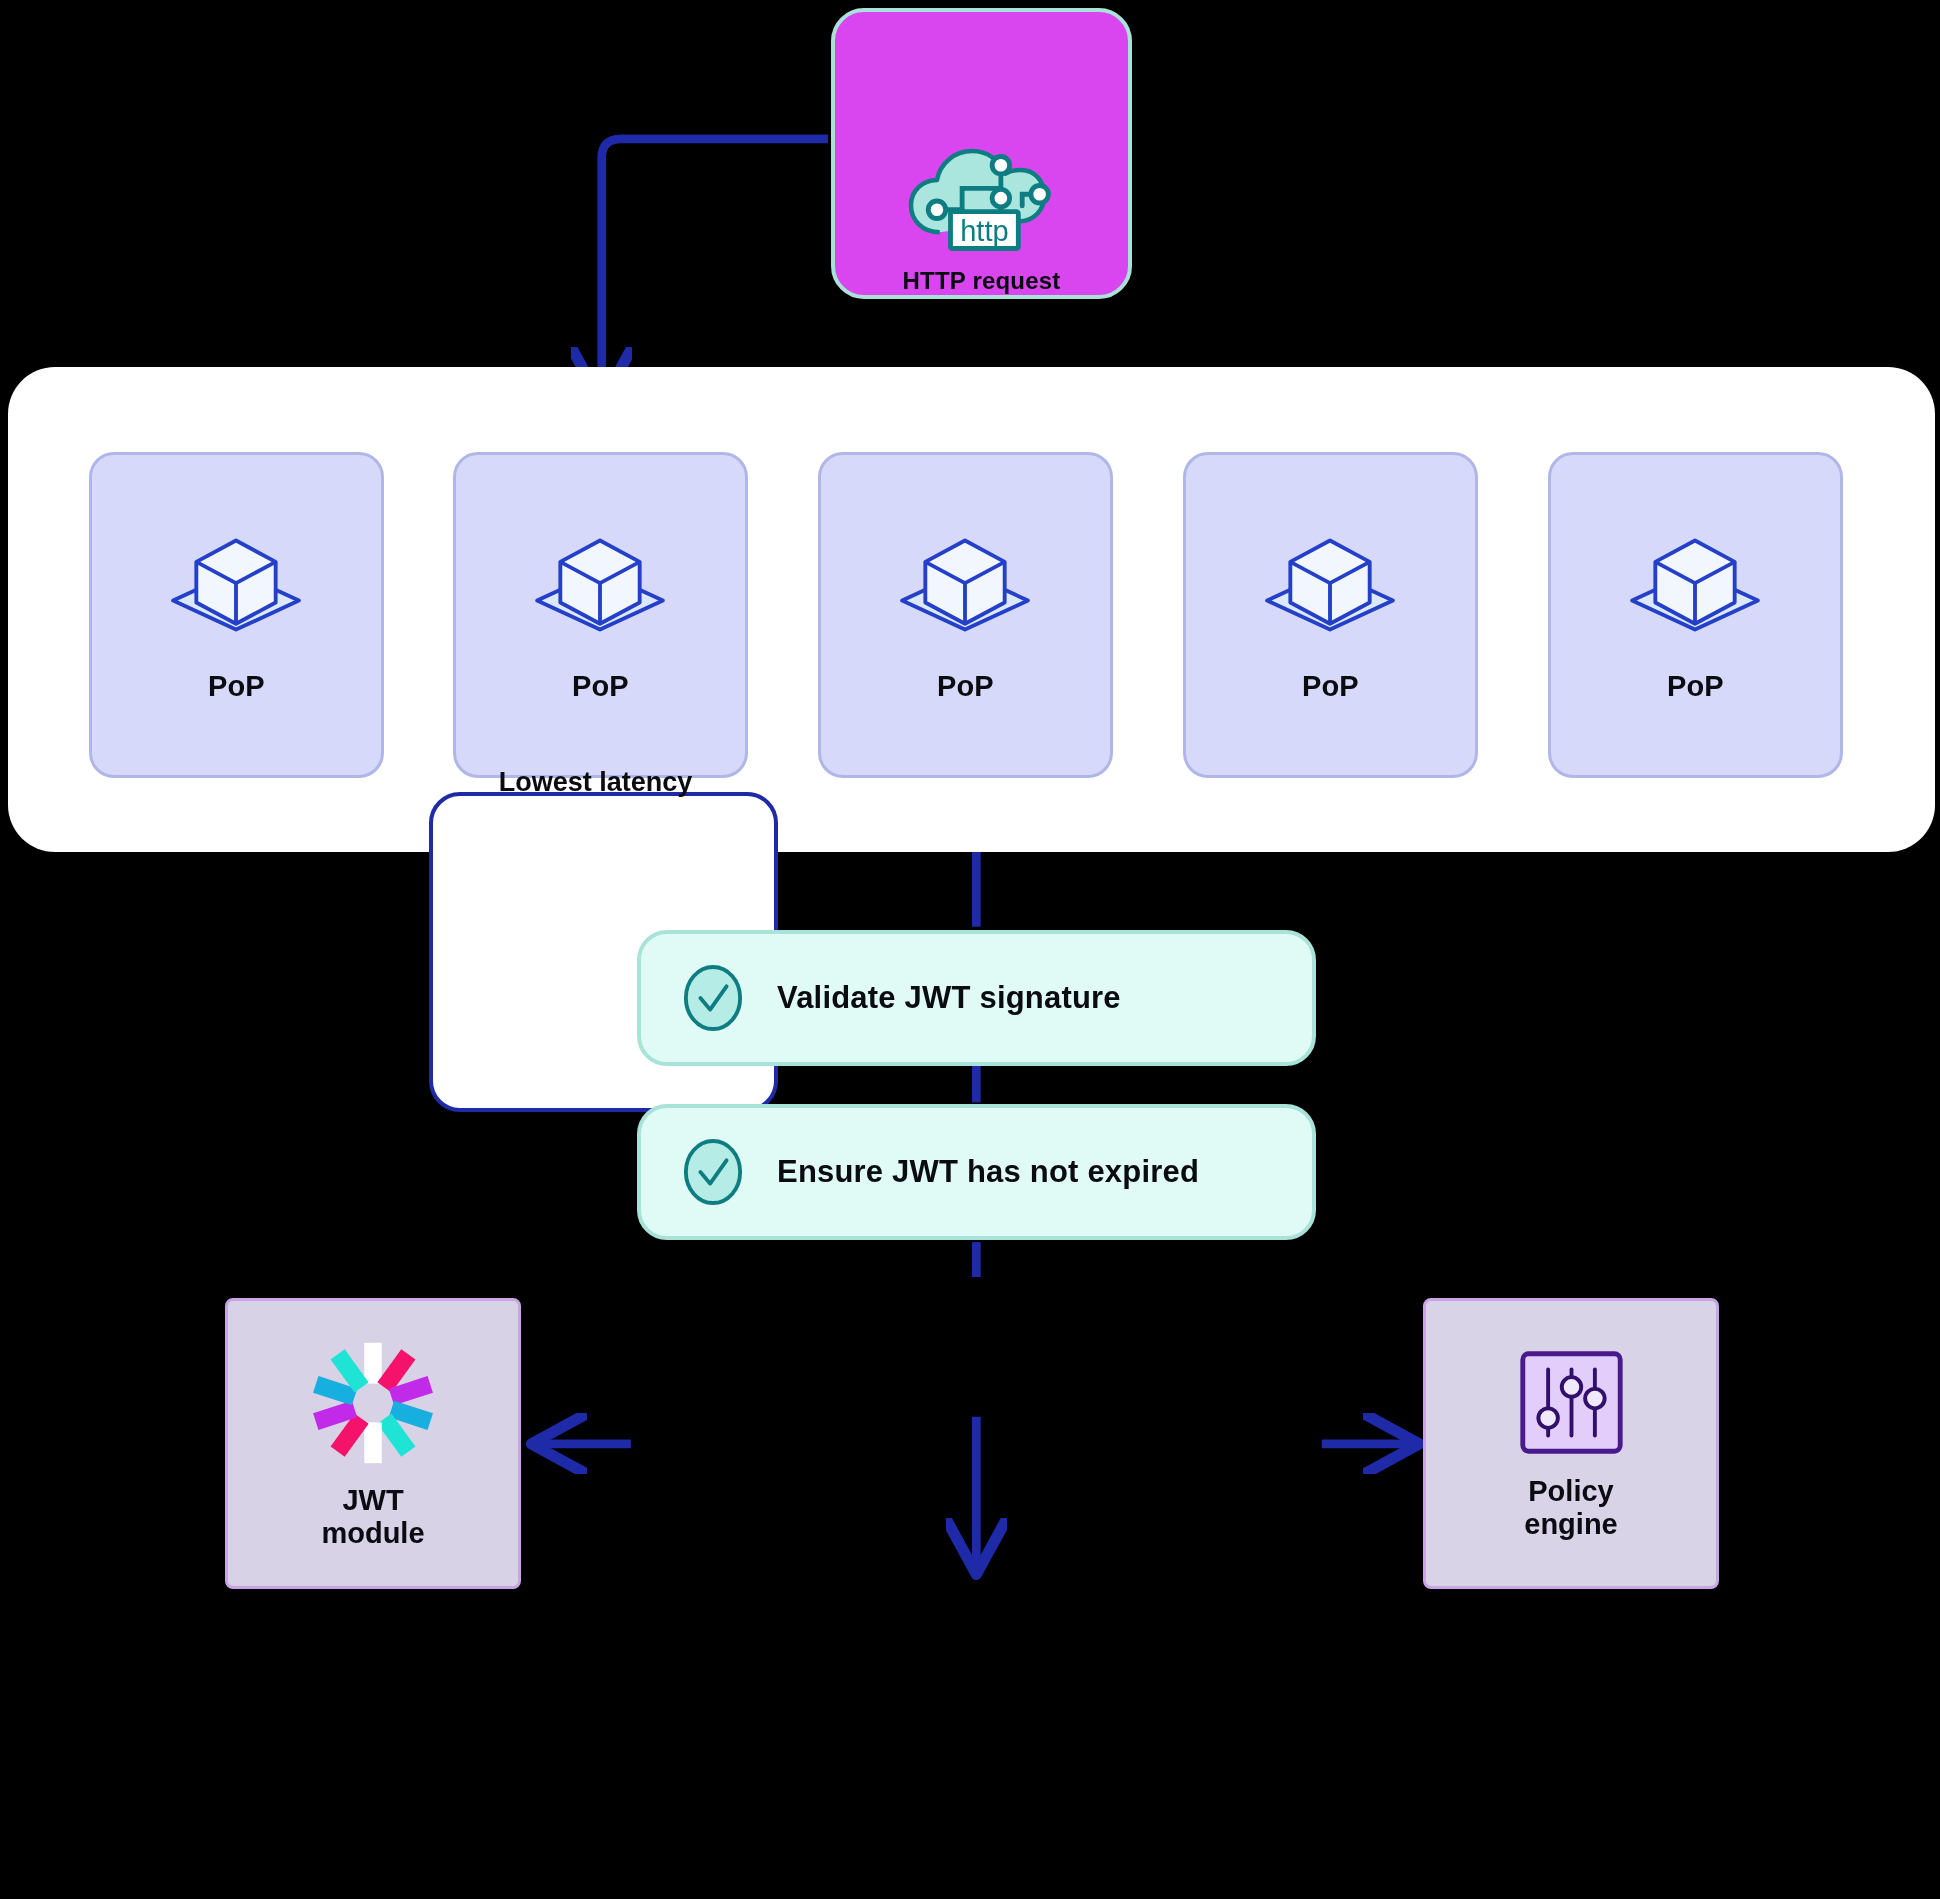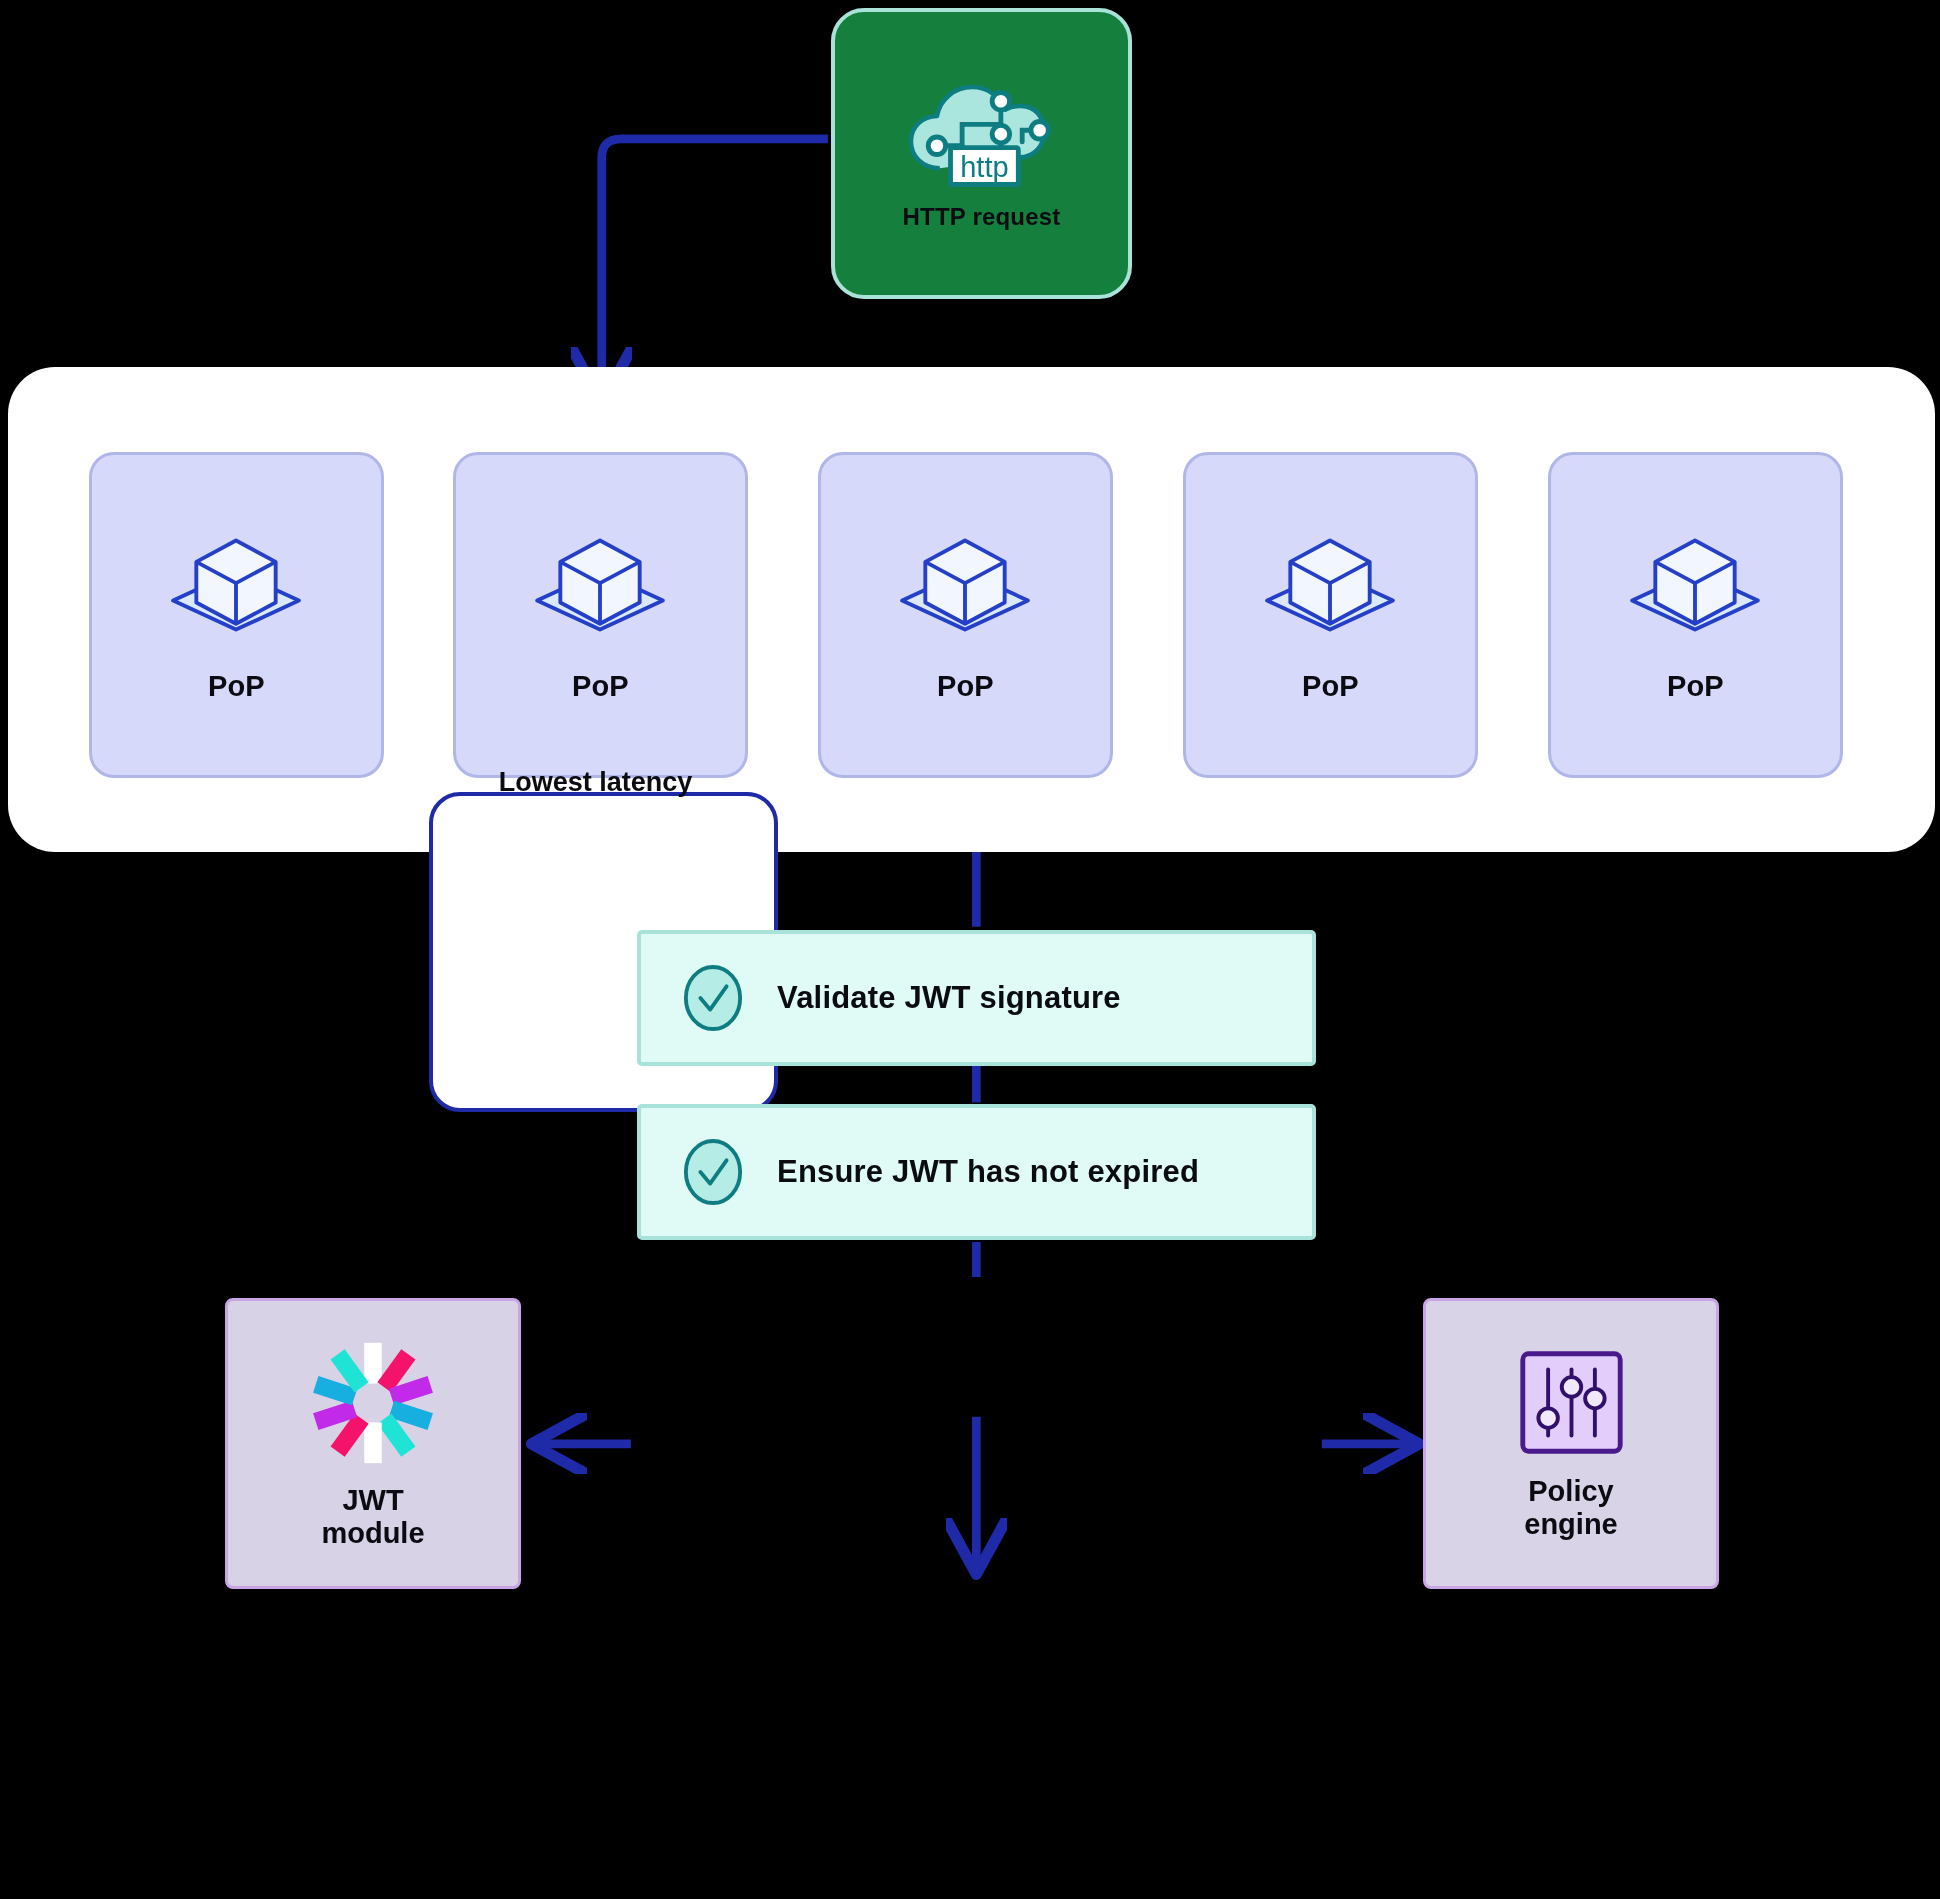--- a/index.html
+++ b/index.html
@@ -3,22 +3,22 @@
 <meta charset="utf-8">
 <style>
   html,body{margin:0;padding:0;background:#000;}
   body{width:1941px;height:1900px;position:relative;font-family:"Liberation Sans",sans-serif;overflow:hidden;}
   .stage{position:absolute;inset:0;}
   .abs{position:absolute;}
 
   
   #http-card{
     left:831px;top:7.8px;width:301px;height:291px;
-    background:#15803d;border:4.9px solid #a9e2d9;border-radius:33px;
-    display:flex;flex-direction:column;align-items:center;justify-content:center;
+    background:#d946ef;border:4.9px solid #a9e2d9;border-radius:33px;
+    display:flex;flex-direction:column;align-items:center;justify-content:flex-end;
     box-sizing:border-box;
   }
   #http-card .label{margin-top:3px;font-size:24px;font-weight:700;color:#0b0b12;letter-spacing:0.2px;}
 
   
   #pop-panel{
     left:7.8px;top:367px;width:1927px;height:485px;
     background:#ffffff;border-radius:47px;
   }
   #pop-row{position:absolute;left:0;top:0;width:100%;height:100%;}
@@ -35,21 +35,21 @@
     background:#fff;
   }
   #pop-highlight-label{
     position:absolute;left:421px;top:767px;width:349px;text-align:center;
     font-size:27px;font-weight:700;color:#0b0b12;
   }
 
   
   .check-row{
     position:absolute;left:637px;width:679px;height:136px;
-    background:#e0fbf5;border:4.9px solid #a9e2d9;border-radius:5px;
+    background:#e0fbf5;border:4.9px solid #a9e2d9;border-radius:30px;
     display:flex;align-items:center;box-sizing:border-box;padding-left:41px;
   }
   .check-row .rtext{margin-left:33px;font-size:31px;font-weight:700;color:#0b0b12;letter-spacing:0.2px;}
   #check-1{top:930px;}
   #check-2{top:1104px;}
   #check-3{top:1279px;}
 
   
   .side-card{
     position:absolute;width:296px;height:291px;border-radius:8px;

